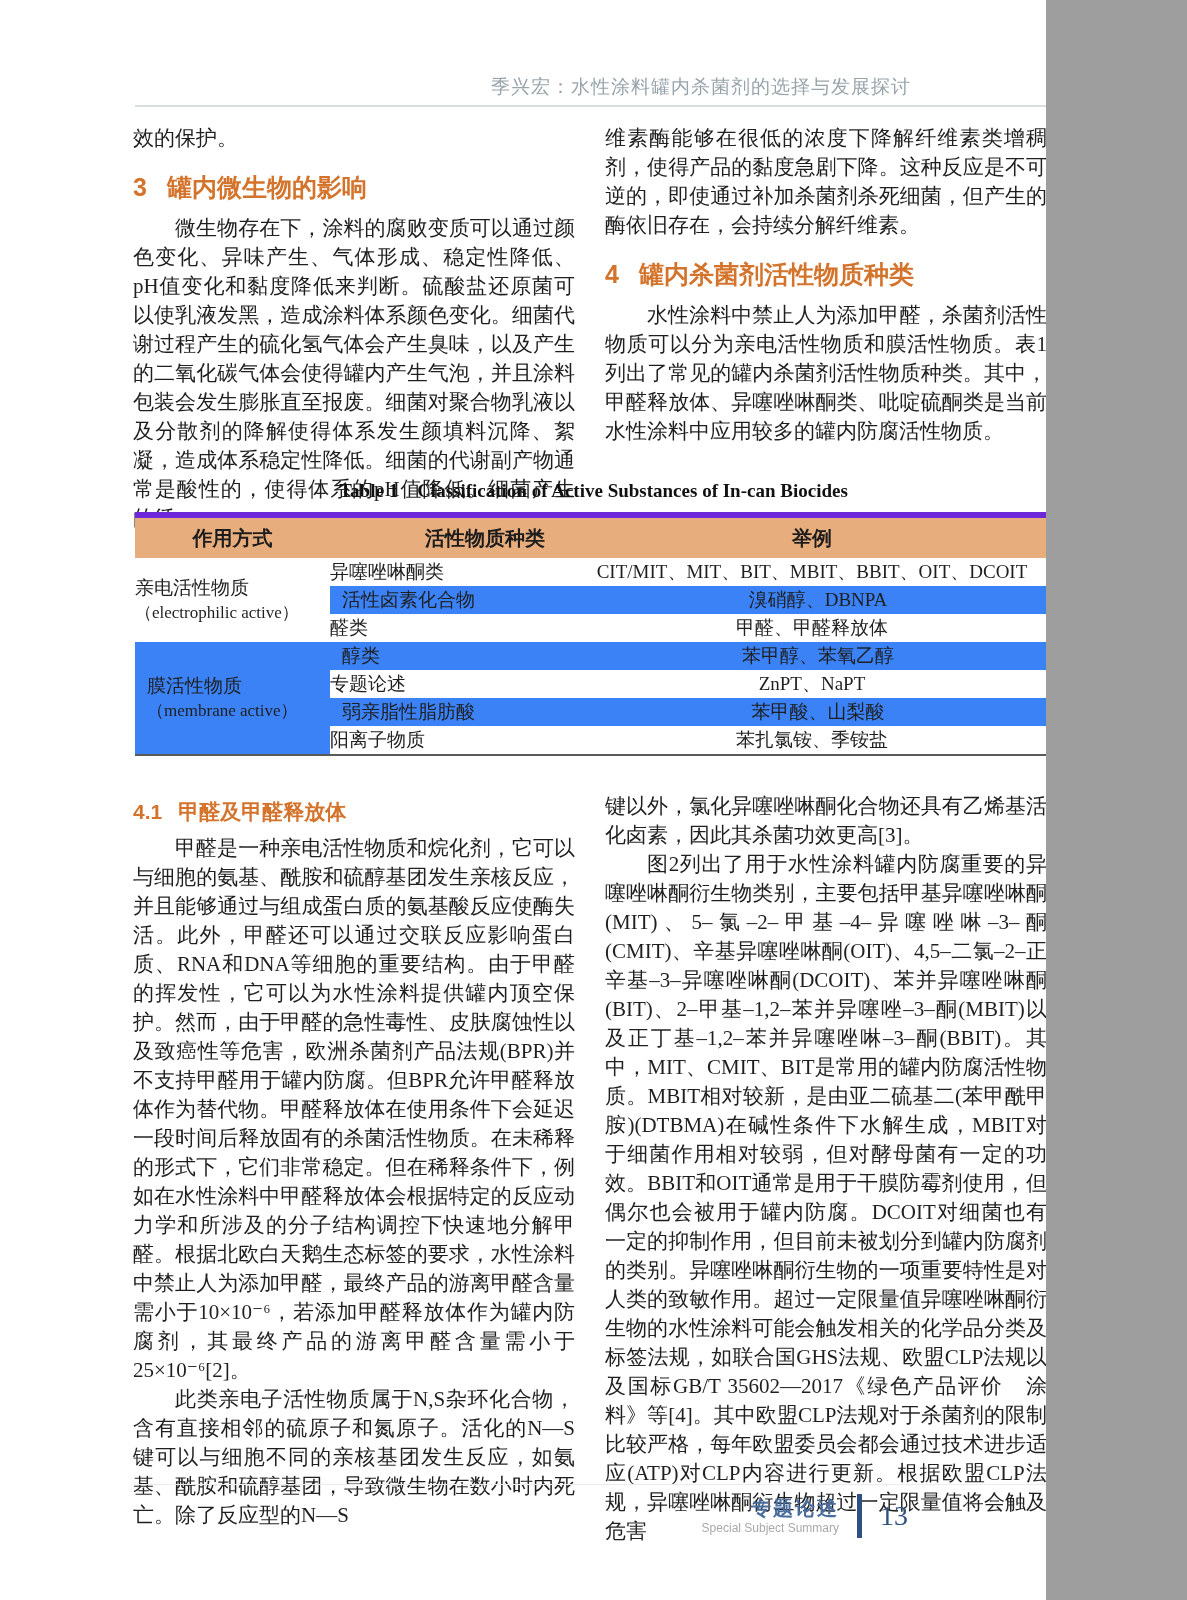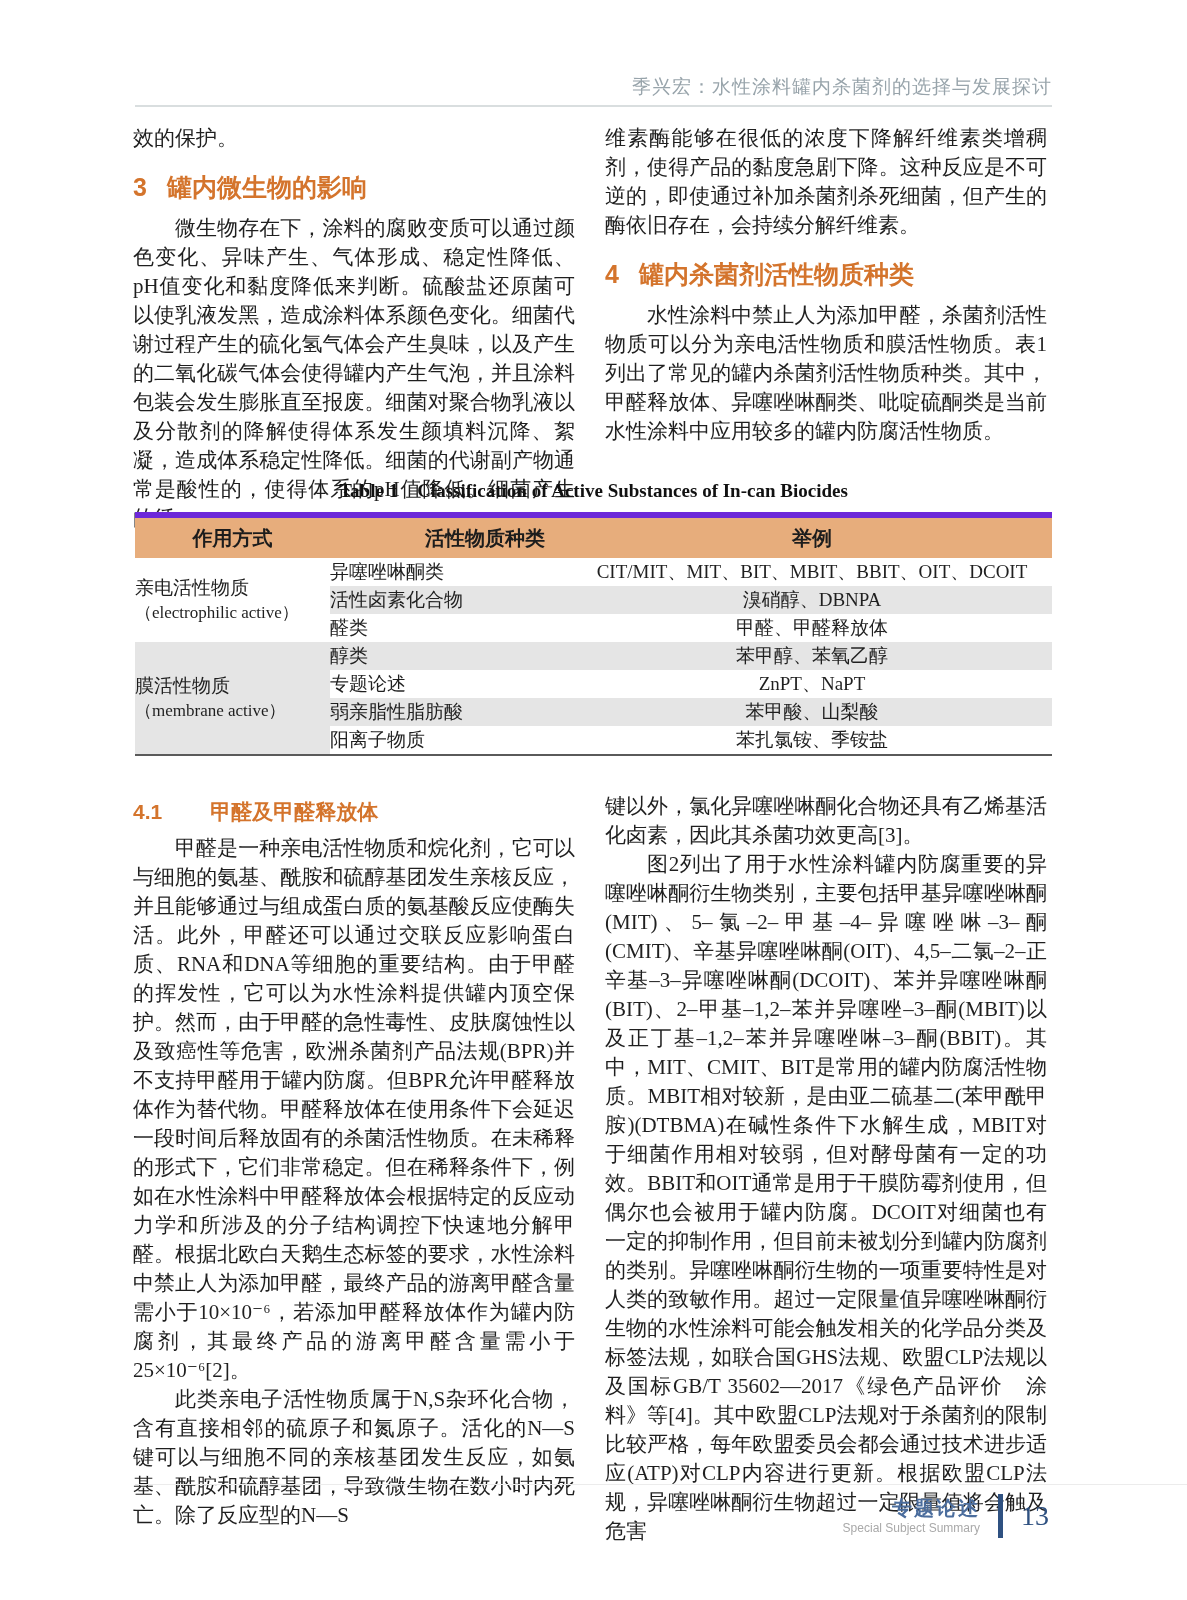--- a/index.html
+++ b/index.html
@@ -1,18 +1,18 @@
 <!DOCTYPE html>
 <html><head>
 <meta charset="utf-8">
 <style>
   html,body{margin:0;padding:0;background:#9e9e9e;}
   .page{
     position:relative;
-    width:1187px;height:1600px;
+    width:1046px;height:1600px;
     background:#ffffff;
     overflow:hidden;
     font-family:"Liberation Serif","DejaVu Serif",serif;
     color:#1f1f1f;
   }
   
   .running-title{
     position:absolute;top:74px;right:135px;
     font-size:19px;color:#98a4ab;letter-spacing:1px;
     font-family:"Liberation Sans","DejaVu Sans",sans-serif;
@@ -33,21 +33,21 @@
     display:flex;align-items:baseline;
     font-family:"Liberation Sans","DejaVu Sans",sans-serif;
     color:#d4742c;font-weight:bold;font-size:25px;
     margin:18px 0 11px 0;line-height:32px;
   }
   .h-sec .h-num{margin-right:20px;}
   .h-sub{
     display:flex;align-items:baseline;
     font-family:"Liberation Sans","DejaVu Sans",sans-serif;
     color:#d4742c;font-weight:bold;font-size:21px;
-    margin:6px 0 8px 0;line-height:28px;gap:32px;
+    margin:6px 0 8px 0;line-height:28px;
   }
   .h-sub .h-num{margin-right:16px;}
   
   .table-block{position:absolute;left:135px;top:478px;width:917px;}
   .tbl-title-zh{
     text-align:center;font-weight:bold;font-size:20px;margin:0 0 6px 0;
     font-family:"Liberation Sans","DejaVu Sans",sans-serif;color:#222;
   }
   .tbl-title-en{
     text-align:center;font-weight:bold;font-size:19px;margin:0 0 8px 0;
@@ -68,21 +68,21 @@
   table.biocide th.th-mode{text-align:center;}
   table.biocide th.th-type{text-align:left;padding-left:95px;}
   table.biocide th.th-ex{text-align:center;}
   table.biocide td{height:28px;padding:0;vertical-align:middle;}
   td.cell-type{text-align:left;padding-left:95px;}
   td.cell-ex{text-align:center;}
   td.cell-mode{
     text-align:left;padding-left:14px;vertical-align:middle;line-height:25px;
   }
   td.cell-mode .mode-en{font-size:17px;}
-  tr.shaded td{background:#e5e5e5;}
+  tr.shaded td{background:#3b82f6;padding-left:12px;}
   td.mode-shaded{background:#f2cfa9;}
   
   .footer-rule{
     position:absolute;top:1484px;left:135px;right:0;height:1px;background:#ececec;
   }
   .footer{
     position:absolute;top:1494px;right:138px;
     display:flex;align-items:center;gap:9px;
   }
   .footer-labels{text-align:right;margin-right:9px;}

